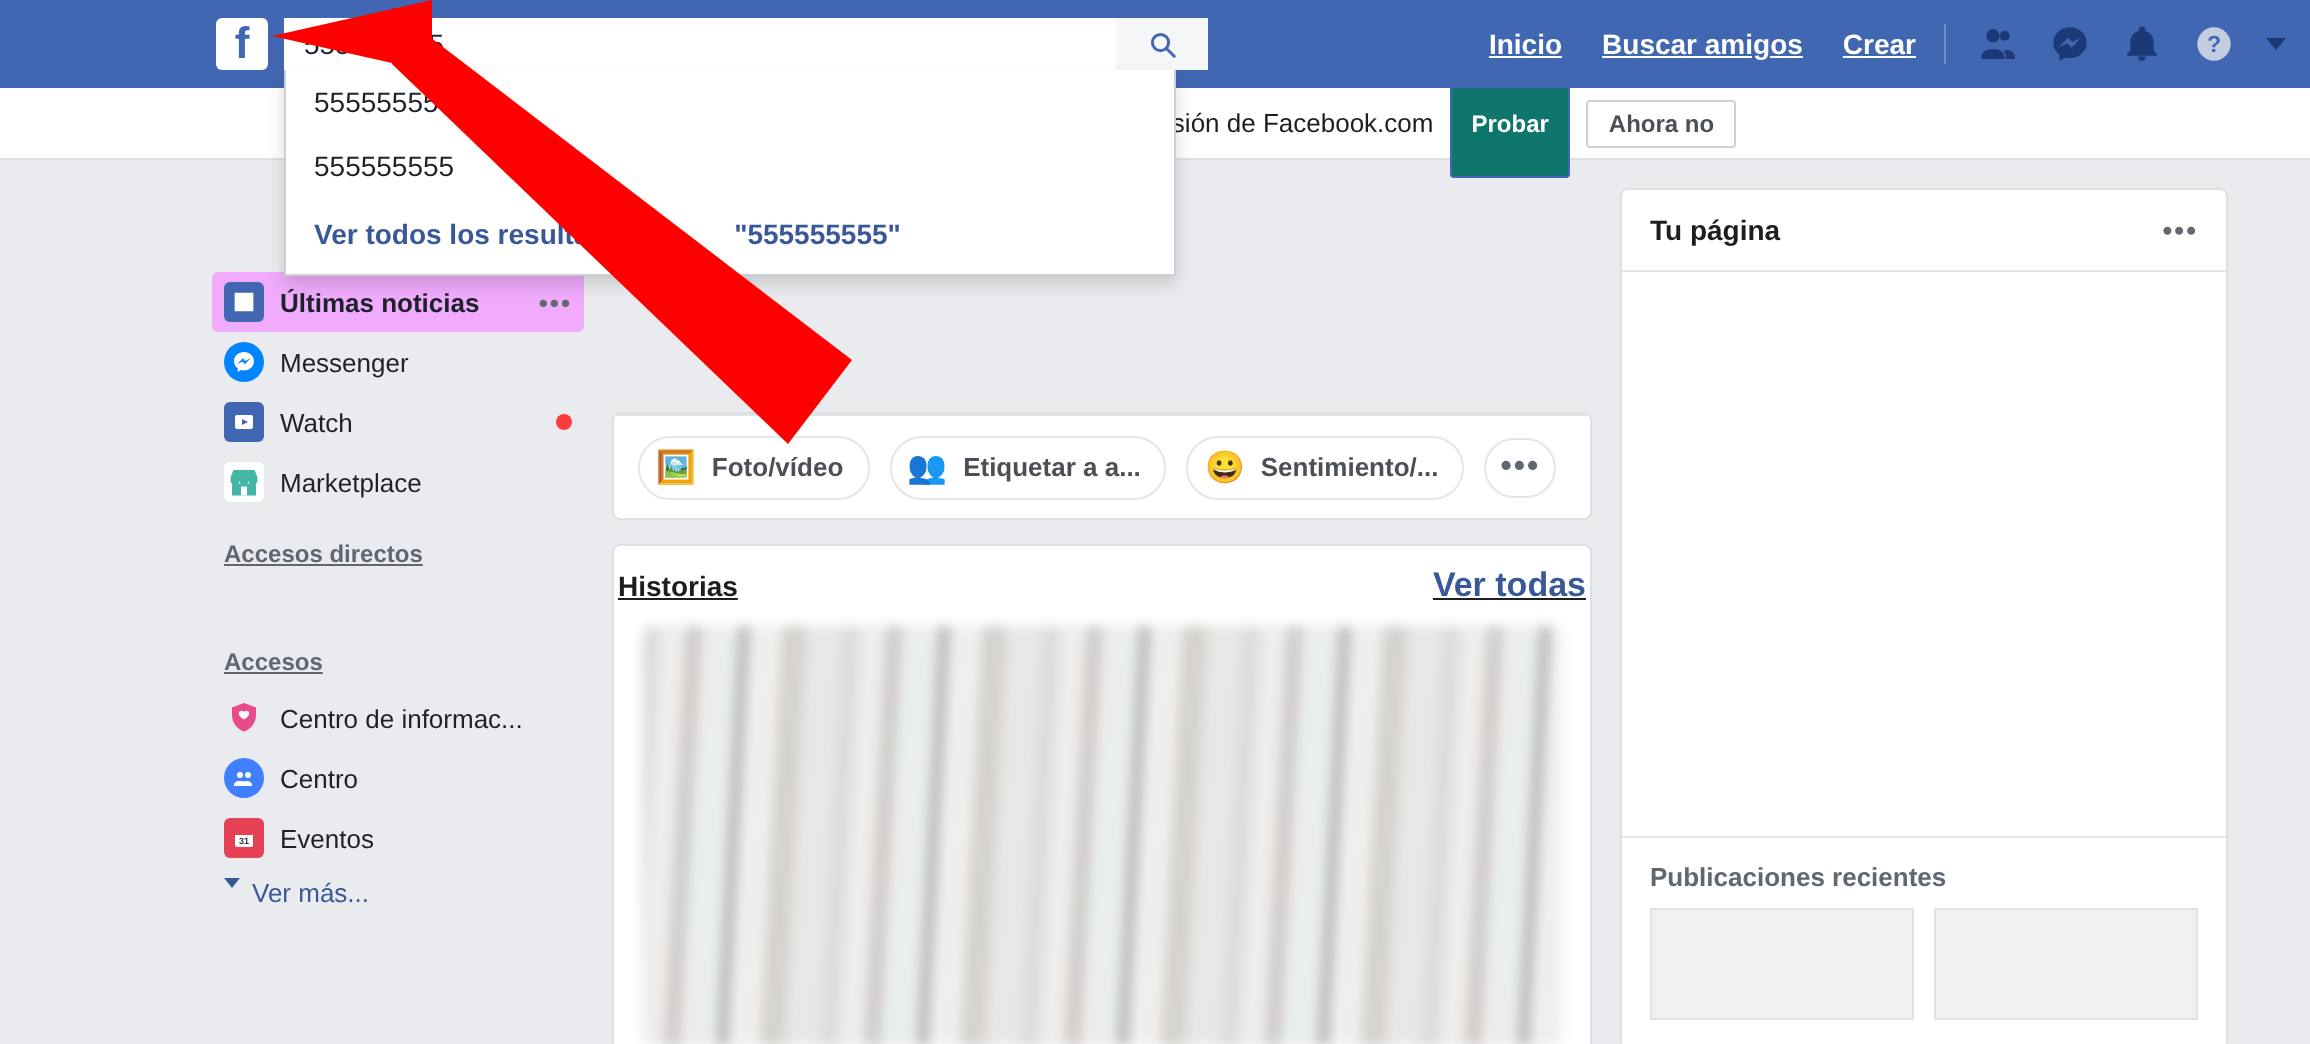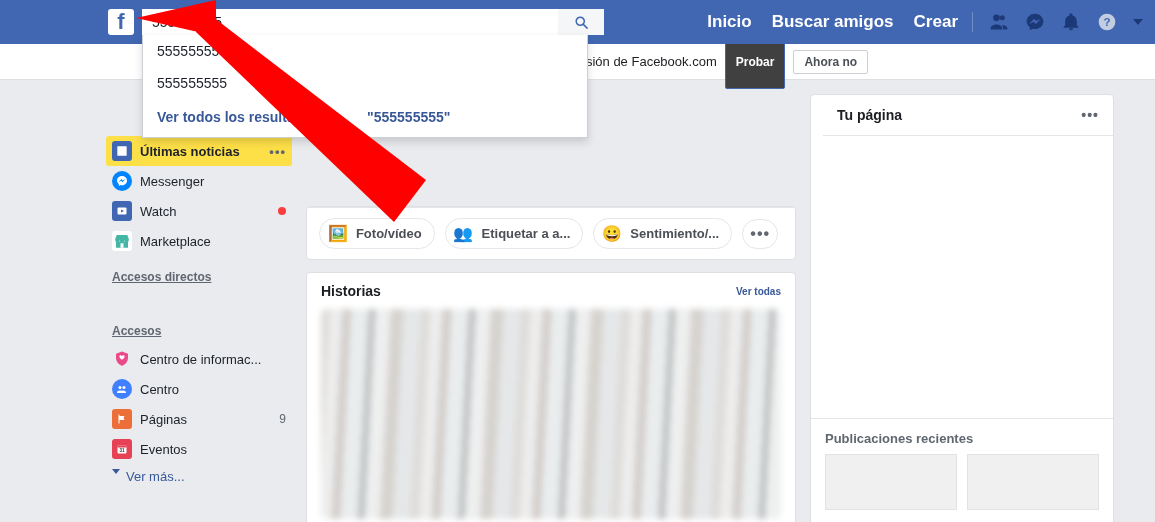--- a/index.html
+++ b/index.html
@@ -7,75 +7,75 @@
 
   
   .topbar { background:#4267b2; height:44px; display:flex; align-items:center; padding:0 12px 0 108px; position:relative; z-index:10; }
   .fb-logo { width:26px; height:26px; background:#fff; color:#4267b2; font-weight:900; font-size:22px; line-height:26px; text-align:center; border-radius:3px; display:inline-block; }
   .search-wrap { position:relative; margin-left:8px; }
   .search-input { width:416px; height:26px; border:none; padding:0 10px; font-size:14px; color:#1d2129; background:#fff; border-radius:0; outline:none; }
   .search-btn { width:46px; height:26px; background:#f5f6f7; border:none; display:inline-flex; align-items:center; justify-content:center; cursor:pointer; vertical-align:top; }
   .search-btn svg { width:15px; height:15px; }
   .top-spacer { flex:1; }
   .top-links { display:flex; align-items:center; gap:0; }
-  .top-link { color:#fff; font-size:17px; font-weight:600; padding:0 10px; height:44px; display:flex; align-items:center; cursor:pointer; }
+  .top-link { color:#fff; font-size:14px; font-weight:600; padding:0 10px; height:44px; display:flex; align-items:center; cursor:pointer;text-decoration:underline; }
   .divider-v { width:1px; height:20px; background:rgba(255,255,255,.25); margin:0 4px; }
   .top-icons { display:flex; align-items:center; gap:16px; margin-left:12px; }
   .top-icon { color:#2c457c; cursor:pointer; display:flex; align-items:center; }
   .top-icon svg { width:20px; height:20px; fill:#1c3977; }
   .top-icon.light svg { fill:#c3cde0; }
   .caret { width:0; height:0; border-left:5px solid transparent; border-right:5px solid transparent; border-top:6px solid #1c3977; cursor:pointer; }
 
   
   .dropdown { position:absolute; top:26px; left:0; width:446px; background:#fff; border:1px solid #ccd0d5; border-top:none; box-shadow:0 4px 8px rgba(0,0,0,.15); z-index:30; }
   .dd-item { padding:8px 14px; font-size:14px; color:#1d2129; cursor:pointer; }
   .dd-item .bold { font-weight:700; }
   .dd-all { padding:10px 14px 12px; font-size:14px; font-weight:700; color:#385898; cursor:pointer; }
 
   
   .notice-strip { height:36px; background:#fff; border-bottom:1px solid #dddfe2; display:flex; align-items:center; padding-left:518px; gap:8px; font-size:13px; color:#1c1e21; }
-  .btn-blue { background:#404040; border:1px solid #4267b2; color:#fff; font-size:12px; font-weight:600; padding:19px 10px; border-radius:2px; cursor:pointer; }
+  .btn-blue { background:#0f766e; border:1px solid #4267b2; color:#fff; font-size:12px; font-weight:600; padding:19px 10px; border-radius:2px; cursor:pointer; }
   .btn-white { background:#fff; border:1px solid #ccd0d5; color:#4b4f56; font-size:12px; font-weight:600; padding:4px 10px; border-radius:2px; cursor:pointer; }
 
   
   .columns { display:flex; padding:14px 0 0 0; gap:14px; }
 
   
   .leftcol { width:186px; margin-left:106px; font-size:13px; color:#1d2129; }
   .left-item { display:flex; align-items:center; gap:8px; padding:5px 6px; border-radius:3px; cursor:pointer; position:relative; }
-  .left-item.active { background:#fde047; font-weight:700;text-align:right; }
+  .left-item.active { background:#f0abfc; font-weight:700;text-align:right; }
   .left-item.active .more-dots { position:absolute; right:6px; color:#616770; letter-spacing:1px; font-weight:900; }
   .left-ico { width:20px; height:20px; display:inline-flex; align-items:center; justify-content:center; border-radius:3px; font-size:12px; color:#fff; }
   .heading { color:#616770; font-size:12px; font-weight:600; margin:14px 0 6px 6px;text-decoration:underline; }
   .left-item .badge { margin-left:auto; color:#616770; font-size:12px; }
   .red-dot { width:8px; height:8px; border-radius:50%; background:#fa3e3e; margin-left:auto; }
   .see-more { color:#385898; font-size:13px; padding:5px 6px; cursor:pointer; display:flex; align-items:flex-start; gap:6px; }
   .see-more::before { content:""; width:0; height:0; border-left:4px solid transparent; border-right:4px solid transparent; border-top:5px solid #385898; }
 
   
   .centercol { width:490px; display:flex; flex-direction:column; gap:12px; }
   .card { background:#fff; border:1px solid #dddfe2; border-radius:4px; }
   .composer-actions { height:52px; display:flex; align-items:center; gap:10px; padding:0 12px; border-top:1px solid #e5e5e5; }
   .chip { display:inline-flex; align-items:center; gap:8px; border:1px solid #e4e6eb; border-radius:20px; padding:5px 12px 5px 8px; font-size:13px; color:#4b4f56; cursor:pointer; font-weight:600; }
   .chip .emoji { font-size:16px; }
   .chip-dots { width:36px; height:30px; border:1px solid #e4e6eb; border-radius:20px; display:inline-flex; align-items:center; justify-content:center; color:#616770; font-weight:900; letter-spacing:1px; cursor:pointer; }
-  .stories-head { display:flex; align-items:center; justify-content:space-between; padding:10px 14px; font-size:14px; font-weight:700; color:#1c1e21; }
-  .stories-head a { color:#385898; font-size:10px; font-weight:600; cursor:pointer; }
+  .stories-head { display:flex; align-items:center; justify-content:space-between; padding:10px 2px; font-size:14px; font-weight:700; color:#1c1e21;text-decoration:underline; }
+  .stories-head a { color:#385898; font-size:17px; font-weight:600; cursor:pointer; }
   .stories-body { height:210px; margin:0 14px 14px; border-radius:6px; overflow:hidden;
     background:
       linear-gradient(180deg, rgba(255,255,255,.55), rgba(255,255,255,.55)),
       repeating-linear-gradient(93deg,
         #b8b2aa 0 9px, #d6d7d8 9px 22px, #9e8e82 22px 30px, #cfd7db 30px 48px,
         #646b6d 48px 54px, #d9dbdc 54px 70px, #a79b8c 70px 82px, #c3cbce 82px 100px);
     filter: blur(3px) saturate(.7);
   }
 
   
   .rightcol { width:304px; display:flex; flex-direction:column; gap:12px; }
-  .right-head { display:flex; align-items:center; justify-content:space-between; padding:12px 14px; font-size:14px; font-weight:700; color:#1c1e21; border-bottom:1px solid #e5e5e5;margin-left:12px; }
+  .right-head { display:flex; align-items:center; justify-content:space-between; padding:12px 14px; font-size:14px; font-weight:700; color:#1c1e21; border-bottom:1px solid #e5e5e5; }
   .right-head .dots { color:#616770; letter-spacing:1px; cursor:pointer; font-weight:900; }
   .right-body { height:282px; background:#fff; }
   .right-sub { padding:12px 14px 8px; font-size:13px; font-weight:600; color:#606770; border-top:1px solid #e5e5e5; }
   .pub-row { display:flex; gap:10px; padding:0 14px 14px; }
   .pub-box { flex:1; height:56px; background:#f0f0f0; border:1px solid #e2e2e2; }
 
   
   .arrow { position:absolute; top:0; left:136px; width:300px; height:230px; z-index:50; pointer-events:none; }
 </style>
 </head>
@@ -202,29 +202,20 @@
     </div>
     <div class="left-item">
       <span class="left-ico" style="background:#4080ff;border-radius:50%;">
         <svg width="12" height="12" viewBox="0 0 24 24" fill="#fff">
             <circle cx="8" cy="9" r="3"></circle>
             <circle cx="16" cy="9" r="3"></circle>
             <path d="M2 19c0-2.5 2.5-4 6-4s6 1.5 6 4v1H2zm10 1v-1c0-1.3-.6-2.4-1.7-3.2 1-.5 2.2-.8 3.7-.8 3.5 0 6 1.5 6 4v1z"></path>
           </svg>
       </span>
       <span>Centro</span>
-    </div>
-    <div class="left-item">
-      <span class="left-ico" style="background:#ec6f39;">
-        <svg width="12" height="12" viewBox="0 0 24 24" fill="#fff">
-            <path d="M5 3v18h2v-7h10l-2-4 2-4H7V3z"></path>
-          </svg>
-      </span>
-      <span>Páginas</span>
-      <span class="badge">9</span>
     </div>
     <div class="left-item">
       <span class="left-ico" style="background:#e64154;">
         <svg width="12" height="12" viewBox="0 0 24 24">
             <rect x="3" y="5" width="18" height="16" rx="2" fill="#fff"></rect>
             <rect x="3" y="5" width="18" height="4" fill="#e64154"></rect>
             <text x="12" y="18" font-size="9" font-weight="700" text-anchor="middle" fill="#333">31</text>
           </svg>
       </span>
       <span>Eventos</span>

